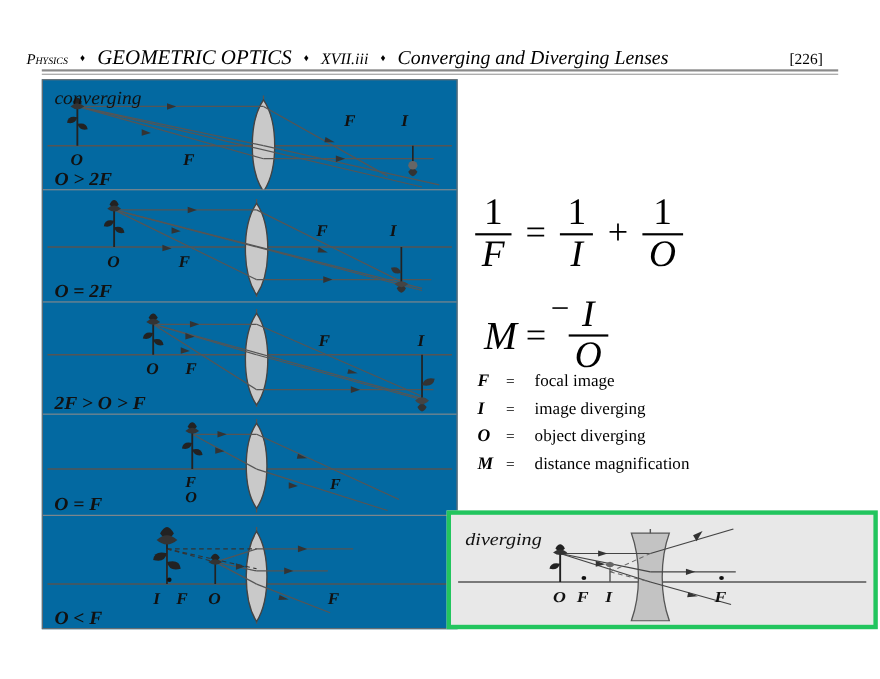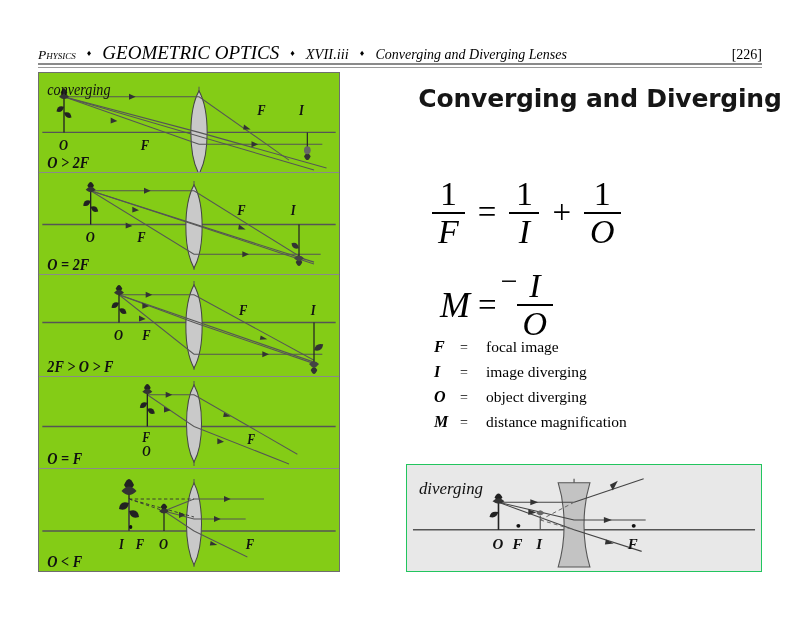--- a/index.html
+++ b/index.html
@@ -12,21 +12,21 @@
     height: 617px;
     position: relative;
     font-family: "Liberation Serif", serif;
     color: #000000;
     overflow: hidden;
   }
 
   
   #page-header {
     position: absolute;
-    left: 38px;
+    left: 24px;
     top: 42px;
     width: 724px;
     height: 20px;
     display: flex;
     align-items: baseline;
   }
   .hdr-item {
     font-style: italic;
     font-size: 14.5px;
     white-space: nowrap;
@@ -38,21 +38,21 @@
   .hdr-caps {
     font-size: 19px;
   }
   .hdr-sep {
     font-size: 9px;
     padding: 0 11px;
     position: relative;
     top: -3px;
   }
   .hdr-title-part {
-    font-size: 14px;
+    font-size: 18px;
   }
   #page-number {
     margin-left: auto;
     font-style: normal;
     font-size: 14px;
   }
   #header-rule-thick {
     position: absolute;
     left: 38px;
     top: 63px;
@@ -67,24 +67,24 @@
     width: 724px;
     height: 1px;
     background: #9a9a9a;
   }
 
   
   #diagram-column {
     position: absolute;
     left: 38px;
     top: 72px;
-    width: 302px;
+    width: 378px;
     height: 500px;
     border: 1px solid #6e6e6e;
-    background: #84cc16;
+    background: #0369a1;
     box-sizing: border-box;
   }
   .diagram-panel {
     position: relative;
     width: 100%;
     box-sizing: border-box;
     border-bottom: 1px solid #8a8a8a;
   }
   .diagram-panel:last-child { border-bottom: none; }
   .panel-svg { display: block; width: 100%; height: 100%; }
@@ -180,24 +180,24 @@
   }
   .legend-desc {
     font-size: 15.5px;
   }
 
   
   #diverging-box {
     position: absolute;
     left: 406px;
     top: 464px;
-    width: 356px;
+    width: 392px;
     height: 108px;
     background: #e8e8e8;
-    border: 1px solid #22c55e;
+    border: 4px solid #22c55e;
     box-sizing: border-box;
   }
   #diverging-box .panel-svg { width: 100%; height: 100%; }
 
   .svg-label {
     font-family: "Liberation Serif", serif;
     font-style: italic;
     font-weight: bold;
     fill: #111;
   }
@@ -433,21 +433,20 @@
       <text class="svg-label" x="116" y="80" font-size="15">F</text>
       <text class="svg-label" x="144" y="80" font-size="15">O</text>
       <text class="svg-label" x="248" y="80" font-size="15">F</text>
       <text class="svg-caption" x="10" y="98">O &lt; F</text>
     </svg>
   </div>
 
 </div>
 
 <div id="title-block">
-  <div>Converging and Diverging</div>
 </div>
 
 <div id="formula-lens">
   <span class="frac">
     <span class="num">1</span>
     <span class="bar"></span>
     <span class="den">F</span>
   </span>
   <span class="op">=</span>
   <span class="frac">

